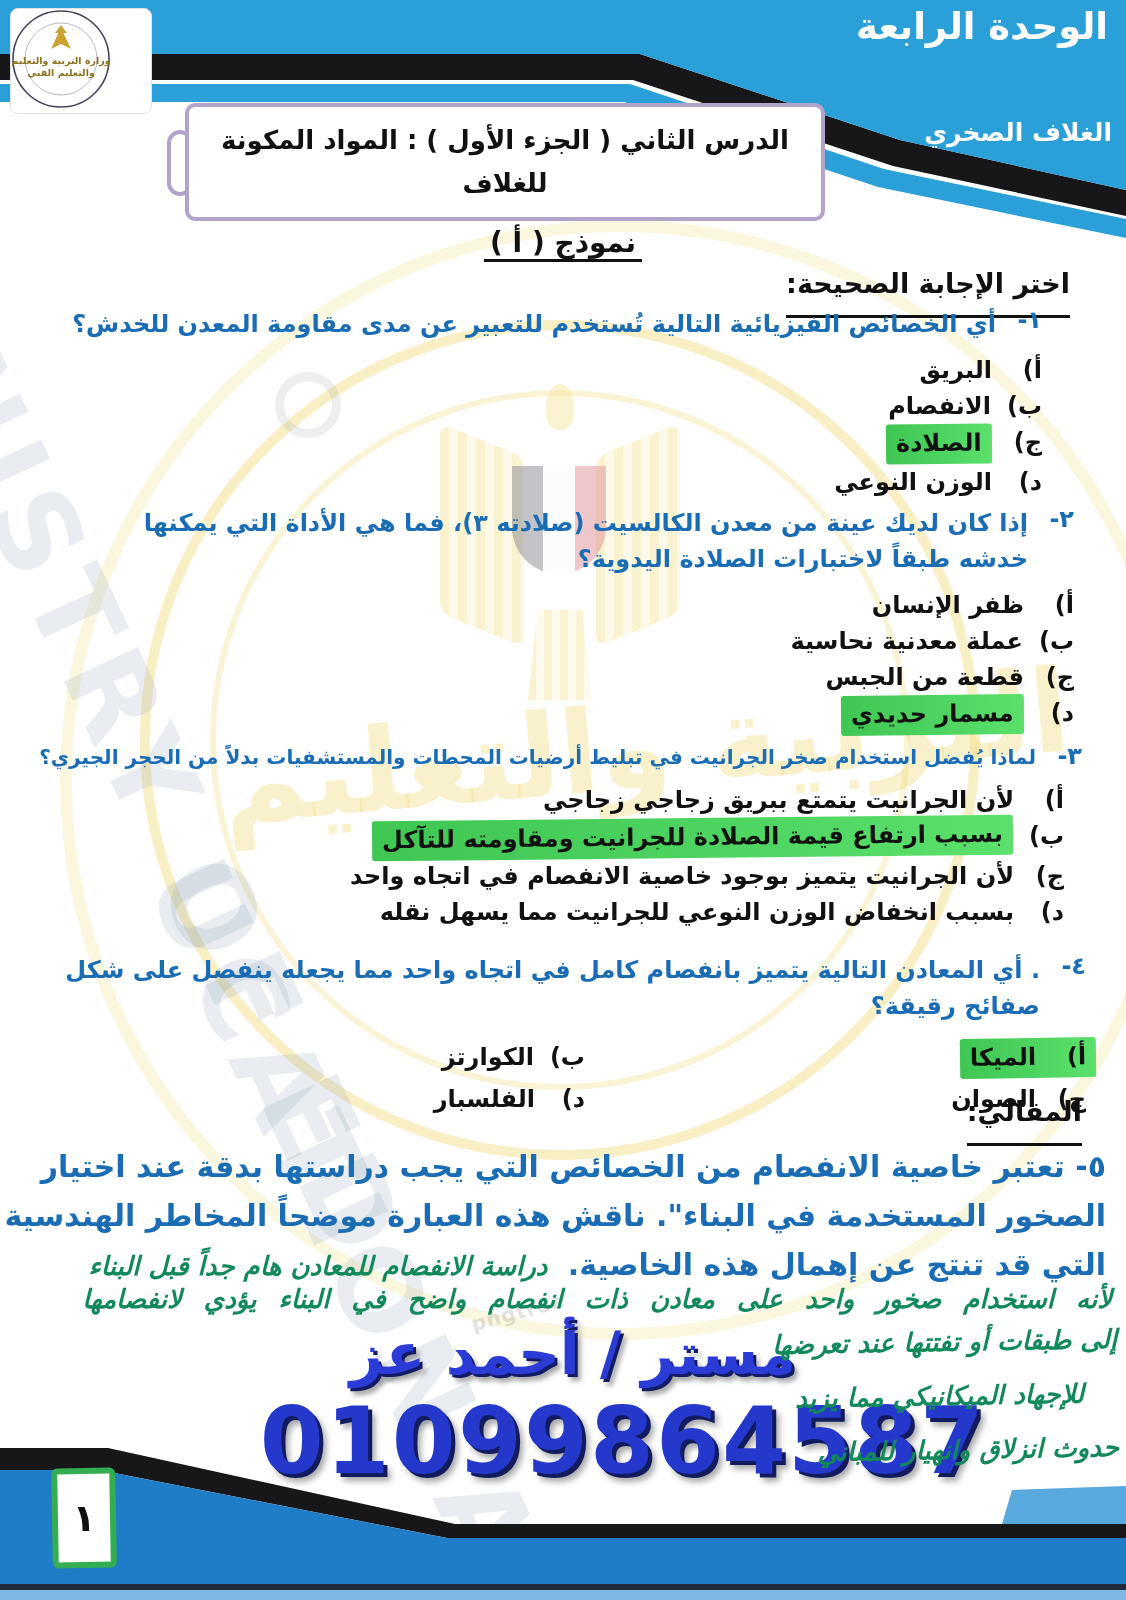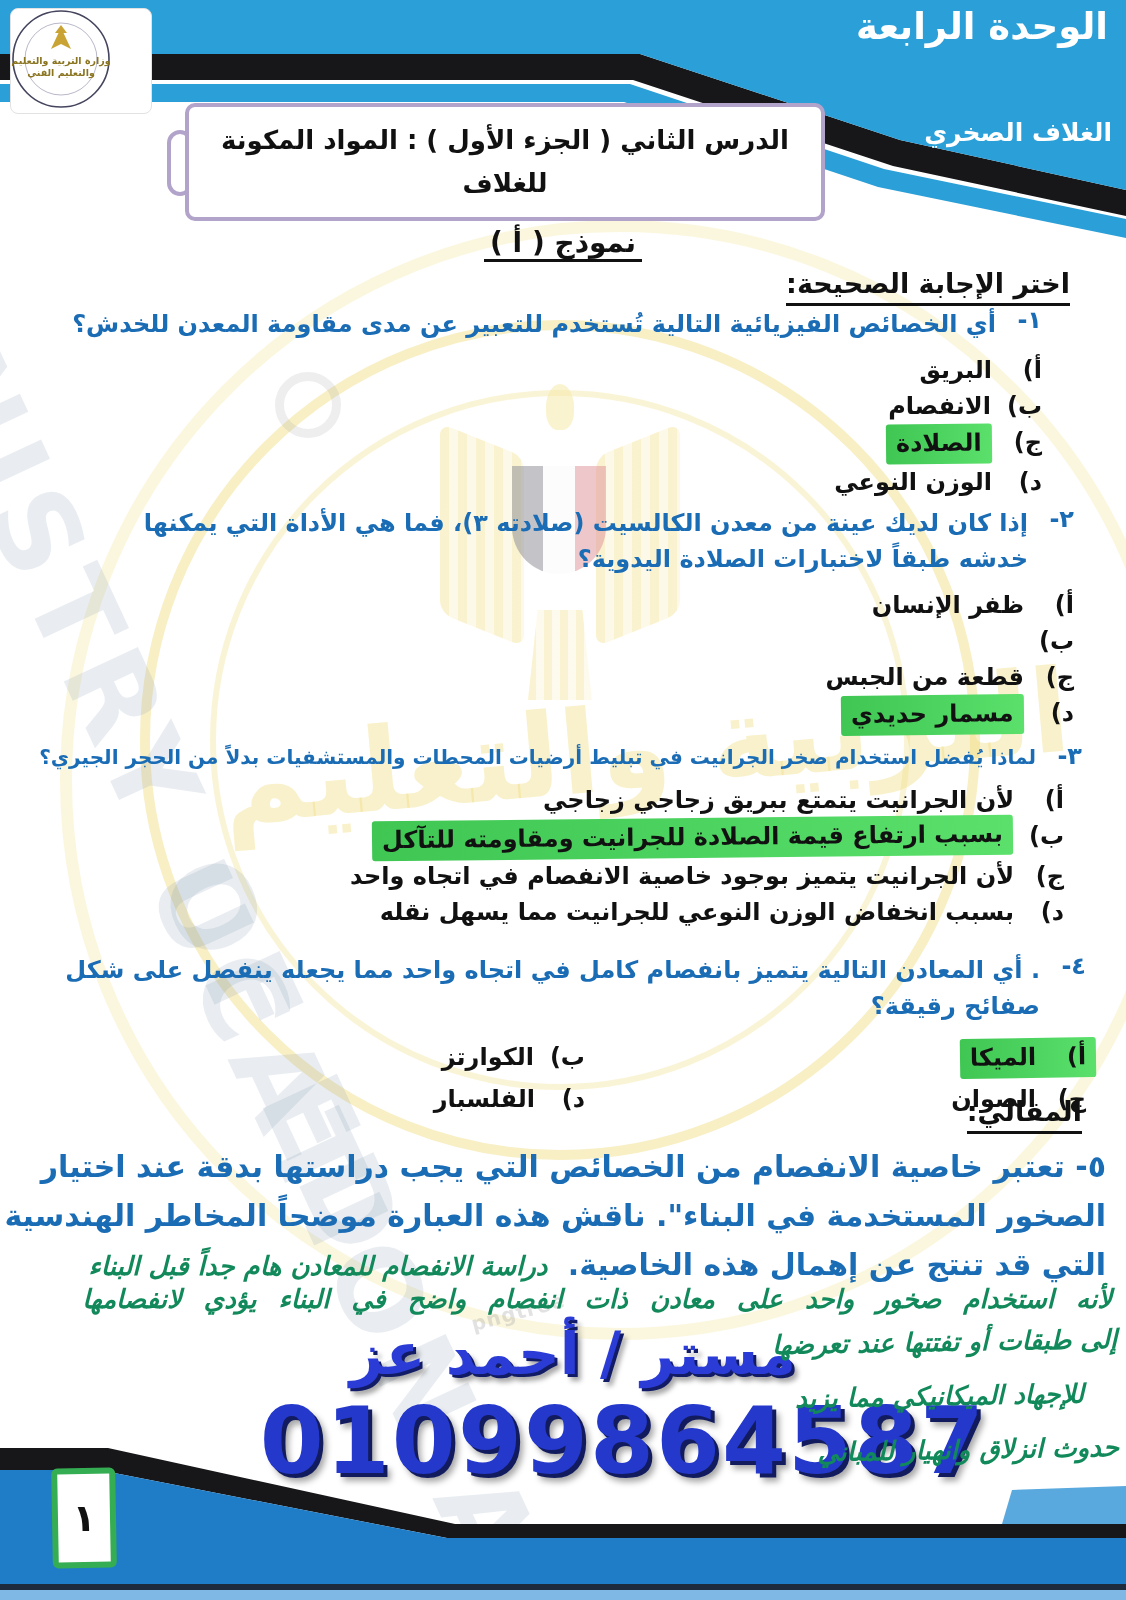--- a/index.html
+++ b/index.html
@@ -67,21 +67,21 @@
     font-size:26px; font-weight:bold; color:#111; line-height:1.65; padding:0 12px; }
   .lesson-bracket { position:absolute; left:167px; top:130px; width:26px; height:66px;
     background:#fff; border:4px solid #b2a3ca; border-radius:13px; }
   
   .abs { position:absolute; }
   .model-title { top:226px; left:0; width:100%; text-align:center; }
   .model-title span { font-size:28px; font-weight:bold; color:#111;
     border-bottom:3px solid #111; padding:0 6px 0; }
   .mcq-heading { top:268px; right:56px; }
   .mcq-heading span, .essay-heading span { font-size:27px; font-weight:bold; color:#111;
-    border-bottom:3px solid #111; padding-bottom:4px; }
+    border-bottom:3px solid #111; padding-bottom:16px; }
   .q { color:#111; }
   .q-line { display:flex; gap:12px; align-items:flex-start; }
   .q-num { font-size:24px; font-weight:bold; color:#1a6cb5; flex:0 0 auto; min-width:34px; }
   .q-text { font-size:24px; font-weight:bold; color:#1a6cb5; line-height:1.5; }
   .opts { margin-top:10px; }
   .opt { display:flex; gap:16px; width:max-content; max-width:1000px;
     font-size:24px; font-weight:bold; line-height:36px; }
   .olet { flex:0 0 auto; min-width:34px; }
   .hl-span { background:linear-gradient(90deg,#3fc653,#5ae06b); padding:1px 10px 3px;
     border-radius:3px; display:inline-block; transform:rotate(-0.6deg); }
@@ -211,20 +211,21 @@
       <span class="q-num">٢-</span>
       <span class="q-text">إذا كان لديك عينة من معدن الكالسيت (صلادته ٣)، فما هي الأداة التي يمكنها خدشه طبقاً لاختبارات الصلادة اليدوية؟</span>
     </div>
     <div class="opts">
       <div class="opt">
         <span class="olet">أ)</span>
         <span>ظفر الإنسان</span>
       </div>
       <div class="opt">
         <span class="olet">ب)</span>
+        <span>عملة معدنية نحاسية</span>
       </div>
       <div class="opt">
         <span class="olet">ج)</span>
         <span>قطعة من الجبس</span>
       </div>
       <div class="opt">
         <span class="olet">د)</span>
         <span class="hl-span">مسمار حديدي</span>
       </div>
     </div>

